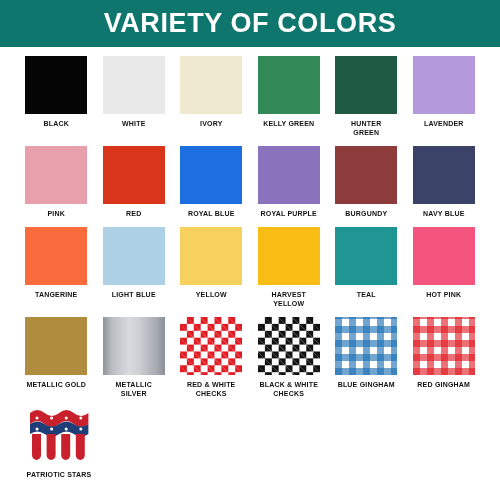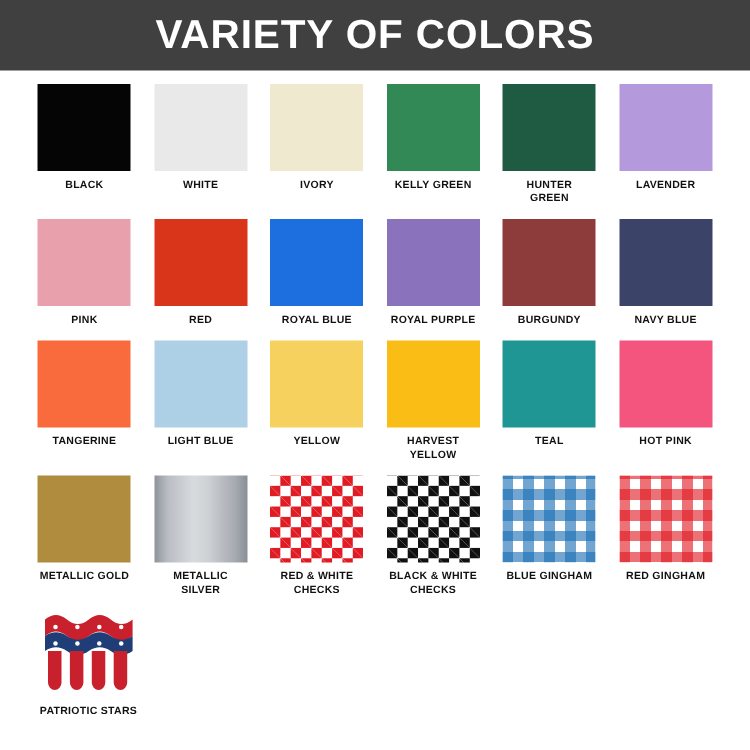--- a/index.html
+++ b/index.html
@@ -4,21 +4,21 @@
 <style>
   html,body{margin:0;padding:0;}
   body{
     width:500px;height:500px;overflow:hidden;background:#ffffff;
     font-family:"Liberation Sans","DejaVu Sans",sans-serif;
   }
   #page{position:relative;width:500px;height:500px;box-sizing:border-box;}
 
   .header{
     height:47px;width:100%;display:flex;align-items:center;justify-content:center;
-    background:#404040;
+    background:#0f766e;
   }
   .header-title{
     color:#ffffff;font-size:27px;font-weight:bold;letter-spacing:0.6px;
     text-transform:uppercase;line-height:1;
   }
 
   .grid{padding:0 20px;box-sizing:border-box;}
   .row{display:flex;margin-top:9px;}
   .cell{
     width:78px;margin-right:5px;display:flex;flex-direction:column;align-items:center;

